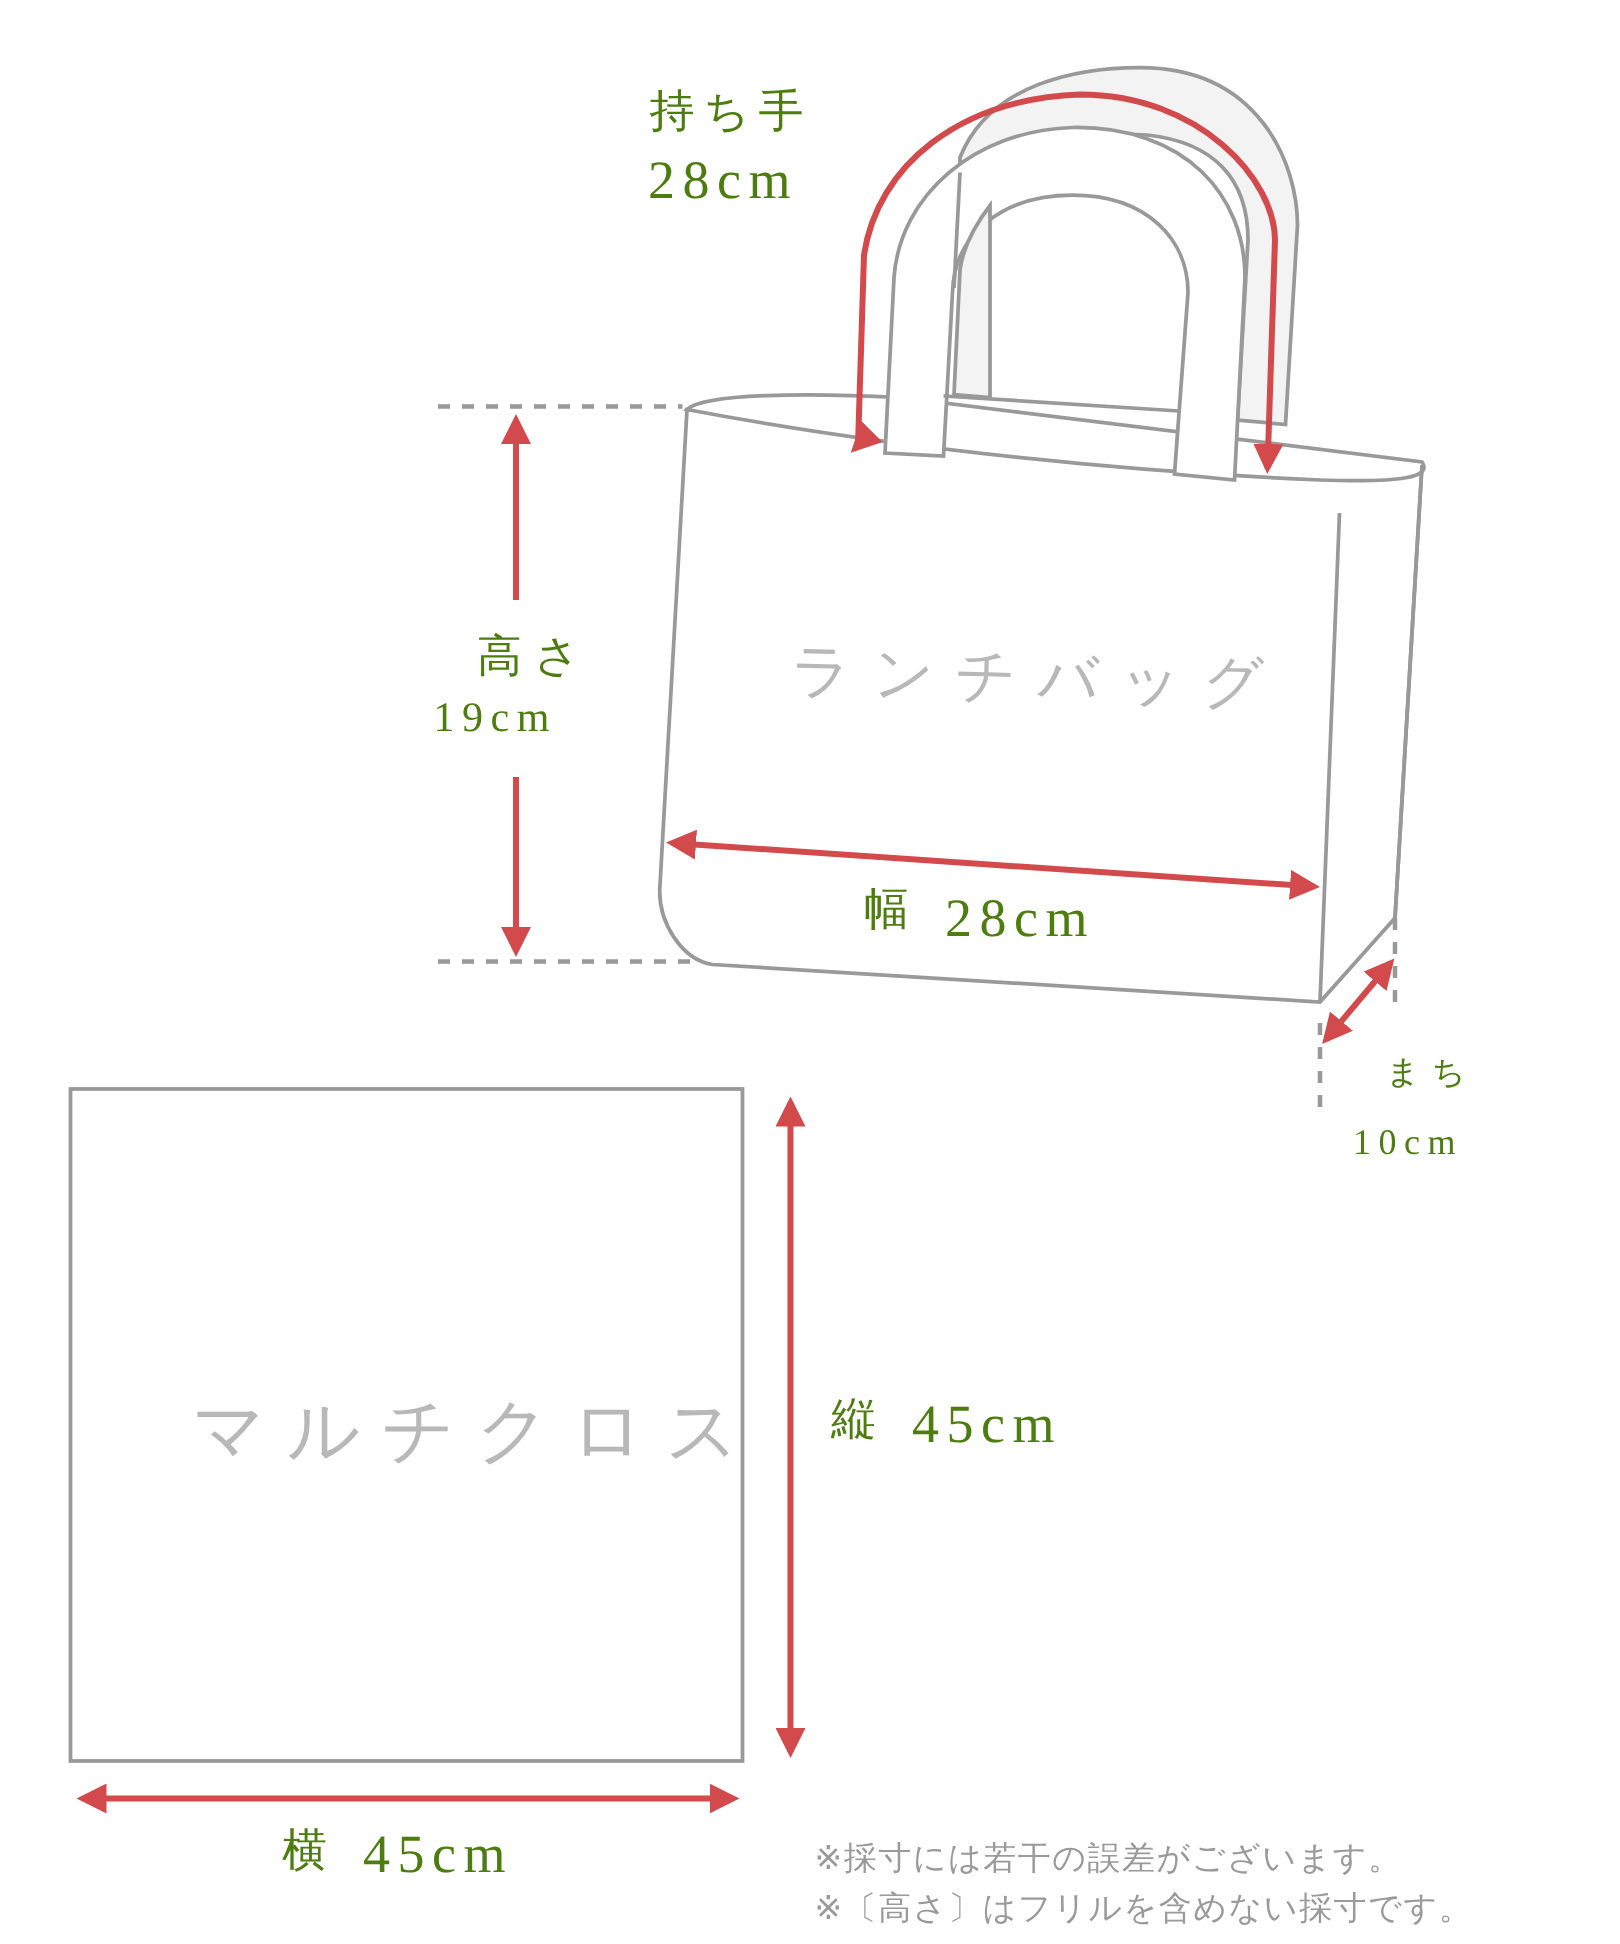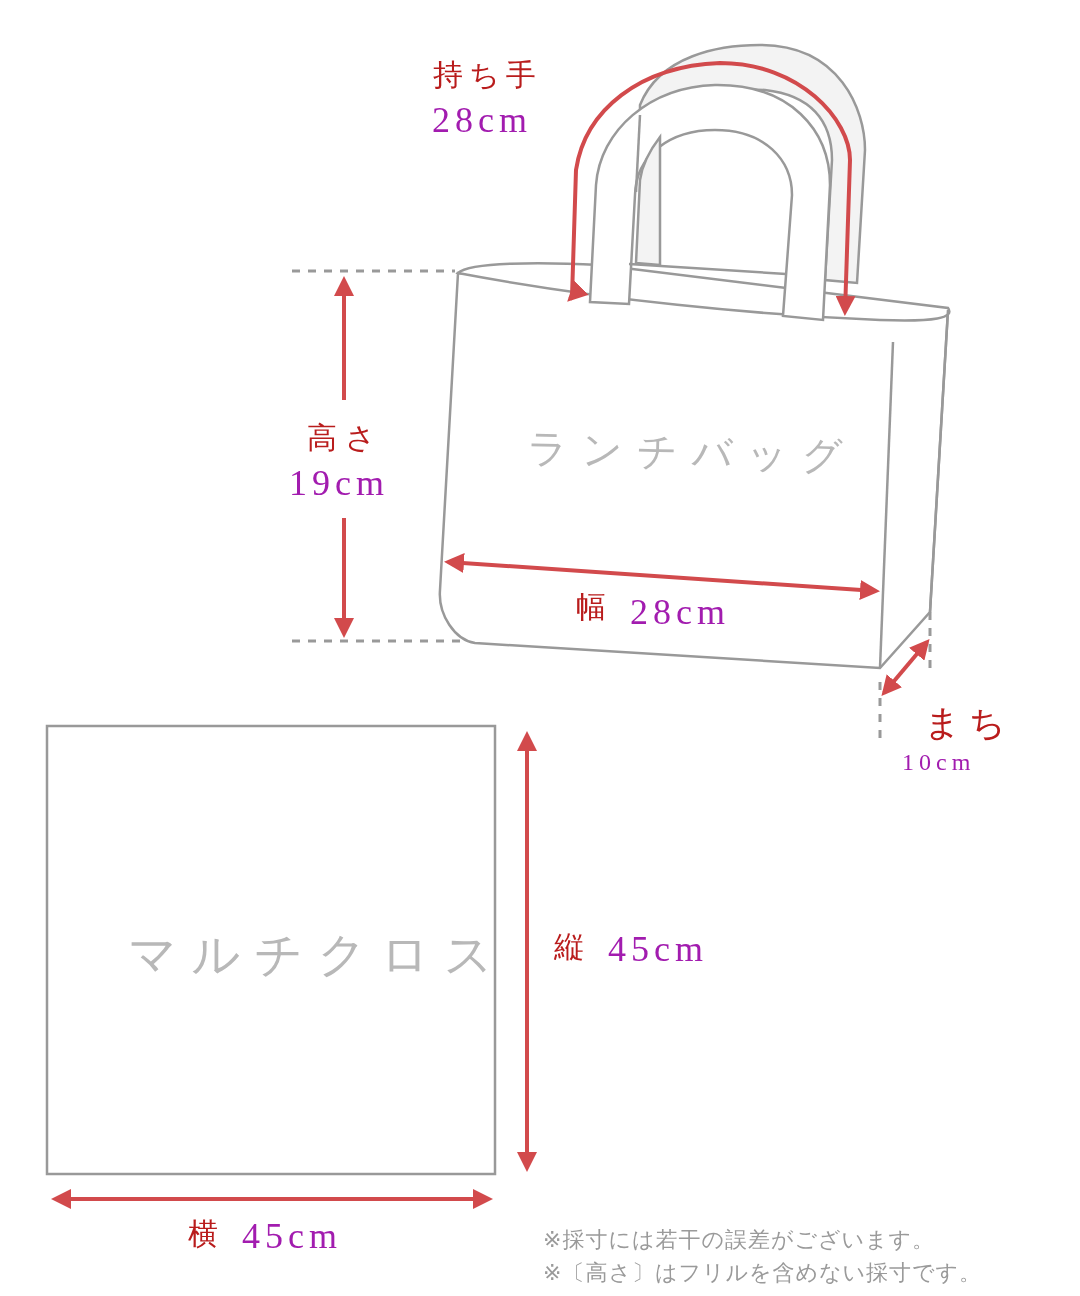--- a/index.html
+++ b/index.html
@@ -1,21 +1,21 @@
 <!DOCTYPE html>
 <html><head>
   <meta charset="utf-8">
   <style>
     html, body { margin: 0; padding: 0; background: #ffffff; }
     body { width: 1080px; height: 1296px; position: relative; overflow: hidden; }
     .canvas { position: absolute; left: 0; top: 0; width: 1080px; height: 1296px; }
     svg.art { position: absolute; left: 0; top: 0; }
     .lbl { position: absolute; white-space: nowrap; line-height: 1; }
-    .red { color: #b91c1c; font-family: "DejaVu Sans", sans-serif; }
-    .num { color: #a21caf; font-family: "Liberation Serif", "DejaVu Serif", serif; letter-spacing: 5px; }
+    .red { color: #4d7c0f; font-family: "DejaVu Sans", sans-serif; }
+    .num { color: #4d7c0f; font-family: "Liberation Serif", "DejaVu Serif", serif; letter-spacing: 5px; }
     .ghost { color: #b8b8b8; font-family: "DejaVu Sans", sans-serif; font-weight: 300; letter-spacing: 14px; }
     .note { color: #9a9a9a; font-family: "DejaVu Sans", sans-serif; font-size: 22px; letter-spacing: 1px; }
   </style>
 </head>
 <body>
 
 <div class="canvas">
 
   <svg class="art" width="1080" height="1296" viewBox="0 0 1080 1296">
     <defs>
@@ -59,29 +59,29 @@
     <line x1="884" y1="693" x2="927" y2="642" stroke="#d24a4c" stroke-width="4" marker-start="url(#ah)" marker-end="url(#ah)"></line>
 
     <rect x="47" y="726" width="448" height="448" fill="#ffffff" stroke="#999" stroke-width="2.5"></rect>
     <line x1="527" y1="735" x2="527" y2="1168" stroke="#d24a4c" stroke-width="4" marker-start="url(#ah)" marker-end="url(#ah)"></line>
     <line x1="55" y1="1199" x2="489" y2="1199" stroke="#d24a4c" stroke-width="4" marker-start="url(#ah)" marker-end="url(#ah)"></line>
   </svg>
 
   <div class="lbl red" style="left:433px; top:60px; font-size:30px; letter-spacing:6px;">持ち手</div>
   <div class="lbl num" style="left:432px; top:102px; font-size:36px;">28cm</div>
 
-  <div class="lbl red" style="left:307px; top:423px; font-size:30px; letter-spacing:8px;">高さ</div>
-  <div class="lbl num" style="left:289px; top:465px; font-size:36px;">19cm</div>
+  <div class="lbl red" style="left:318px; top:423px; font-size:30px; letter-spacing:8px;">高さ</div>
+  <div class="lbl num" style="left:289px; top:465px; font-size:28px;">19cm</div>
 
   <div class="lbl ghost" style="left:527px; top:432px; font-size:40px; transform:rotate(1.5deg);">ランチバッグ</div>
 
   <div class="lbl red" style="left:576px; top:592px; font-size:30px;">幅</div>
   <div class="lbl num" style="left:630px; top:594px; font-size:36px;">28cm</div>
 
-  <div class="lbl red" style="left:924px; top:705px; font-size:36px; letter-spacing:8px;">まち</div>
+  <div class="lbl red" style="left:924px; top:705px; font-size:22px; letter-spacing:8px;">まち</div>
   <div class="lbl num" style="left:902px; top:750px; font-size:24px;">10cm</div>
 
   <div class="lbl ghost" style="left:128px; top:930px; font-size:48px;">マルチクロス</div>
 
   <div class="lbl red" style="left:554px; top:932px; font-size:30px;">縦</div>
   <div class="lbl num" style="left:608px; top:931px; font-size:36px;">45cm</div>
 
   <div class="lbl red" style="left:188px; top:1219px; font-size:30px;">横</div>
   <div class="lbl num" style="left:242px; top:1218px; font-size:36px;">45cm</div>
 

